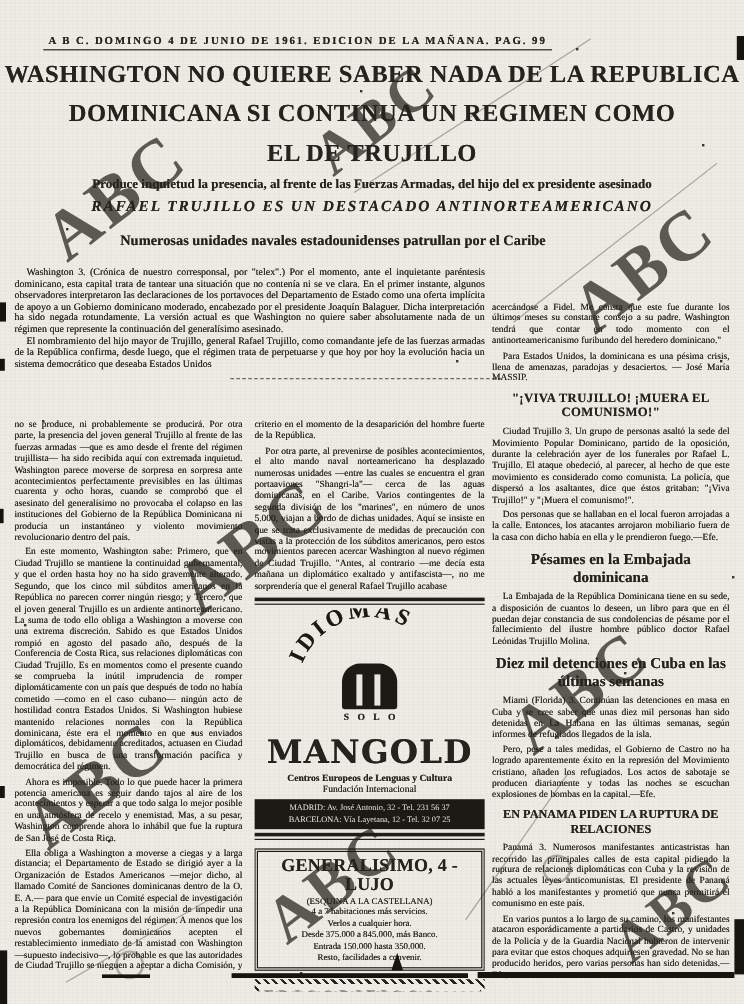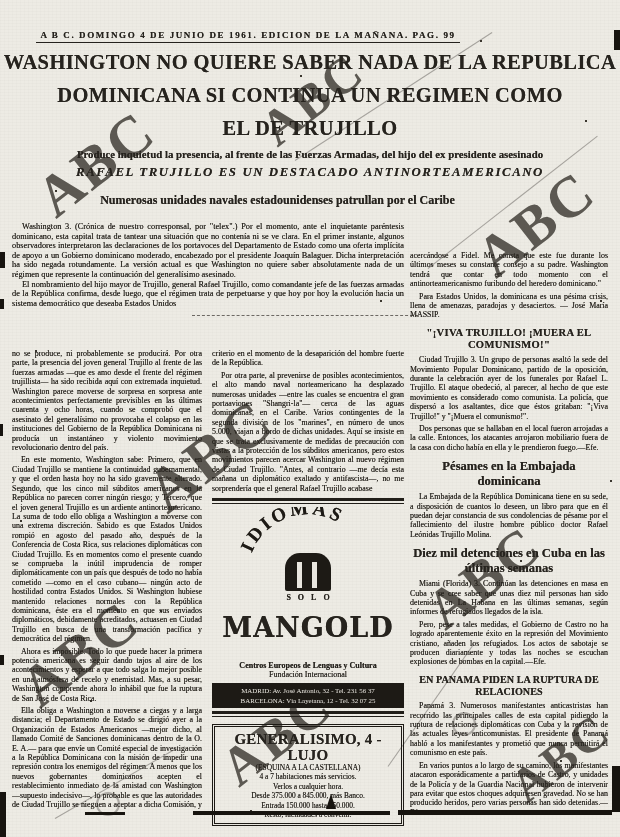--- a/index.html
+++ b/index.html
@@ -45,21 +45,21 @@
   .ad-rule{height:2px;border-top:3px solid #211e19;border-bottom:1px solid #211e19;margin:3px 0;}
   .ad-mangold{text-align:center;}
   .arc-svg{display:block;margin:2px auto -8px;}
   .mangold-logo{width:46px;height:38px;margin:0 auto;background:#1d1a15;
         border-radius:15px 15px 2px 2px;position:relative;}
   .mangold-logo i{position:absolute;top:9px;width:5px;height:26px;background:#e9e6df;}
   .mangold-logo i.s1{left:12px;} .mangold-logo i.s2{left:27px;}
   .mangold-solo{font-size:8px;font-weight:bold;letter-spacing:7px;margin:2px 0 12px 7px;}
   .mangold-brand{font-size:27px;font-weight:800;letter-spacing:1px;line-height:27px;
         font-family:"DejaVu Serif",serif;}
-  .mangold-tag1{font-size:8px;font-weight:bold;margin-top:20px;}
+  .mangold-tag1{font-size:8px;font-weight:bold;margin-top:3px;}
   .mangold-tag2{font-size:8px;}
   .mangold-addr{background:#1d1a15;color:#e9e6df;font-size:6.9px;line-height:9.4px;
         padding:3px 2px;margin-top:4px;text-shadow:none;}
   .ad-gen{border:3px double #1d1a15;padding:4px 3px;text-align:center;margin-top:7px;}
   .ad-gen .t{font-size:15px;font-weight:800;line-height:16px;letter-spacing:.2px;}
   .ad-gen .l{font-size:7.4px;line-height:9.4px;}
   .ad-frigo{margin-top:7px;background:repeating-linear-gradient(45deg,#26231e 0 2px,transparent 2px 5px);
         padding:4px;}
   .ad-frigo-in{background:#edebe4;padding:2px 4px 4px;}
   .ad-frigo .t{font-size:13px;font-weight:700;letter-spacing:4px;}

